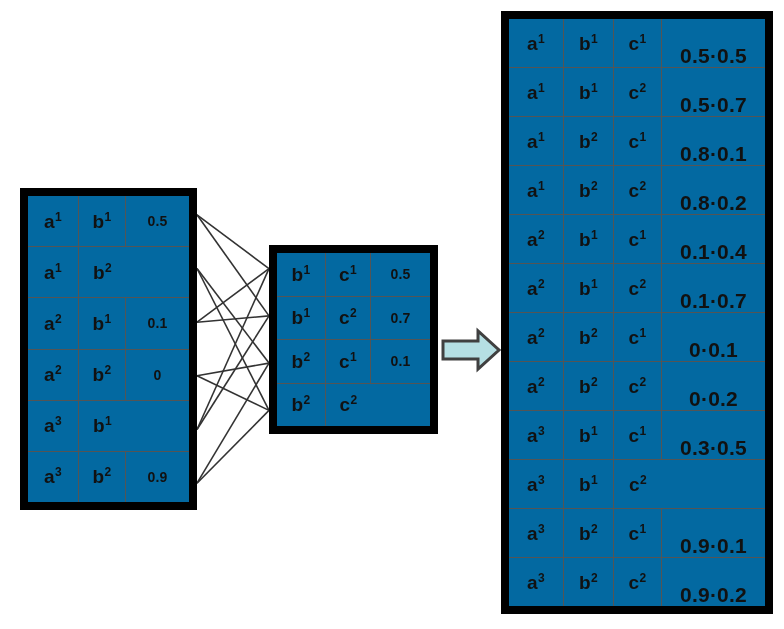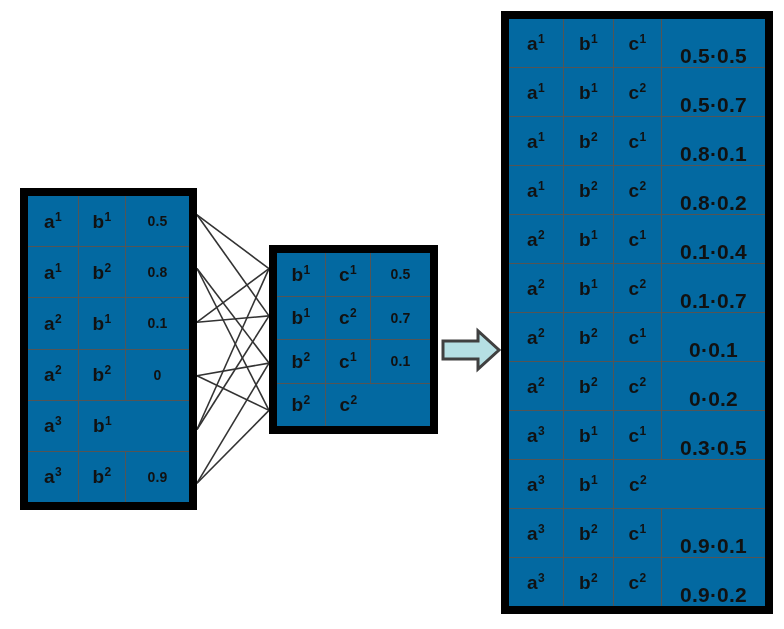--- a/index.html
+++ b/index.html
@@ -154,23 +154,20 @@
           <span class="val">0.5</span>
         </div>
       </div>
       <div class="row">
         <div class="cell c0">
           <span class="sym">a<sup>1</sup></span>
         </div>
         <div class="cell c1">
           <span class="sym">b<sup>2</sup></span>
         </div>
-        <div class="cell c2">
-          <span class="val">0.8</span>
-        </div>
       </div>
       <div class="row">
         <div class="cell c0">
           <span class="sym">a<sup>2</sup></span>
         </div>
         <div class="cell c1">
           <span class="sym">b<sup>1</sup></span>
         </div>
         <div class="cell c2">
           <span class="val">0.1</span>

